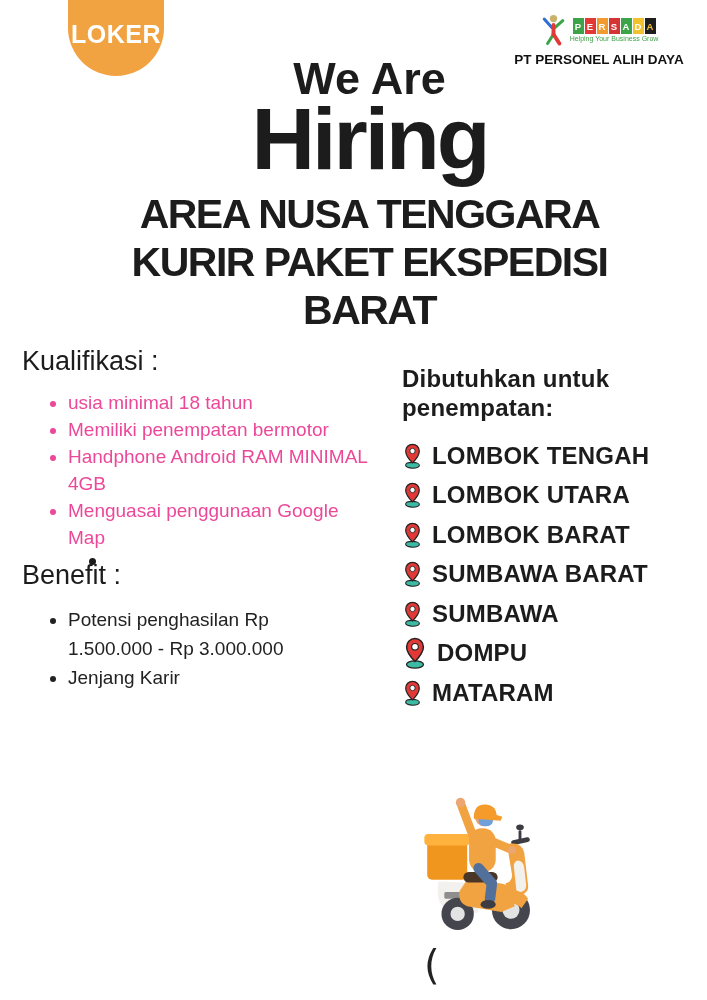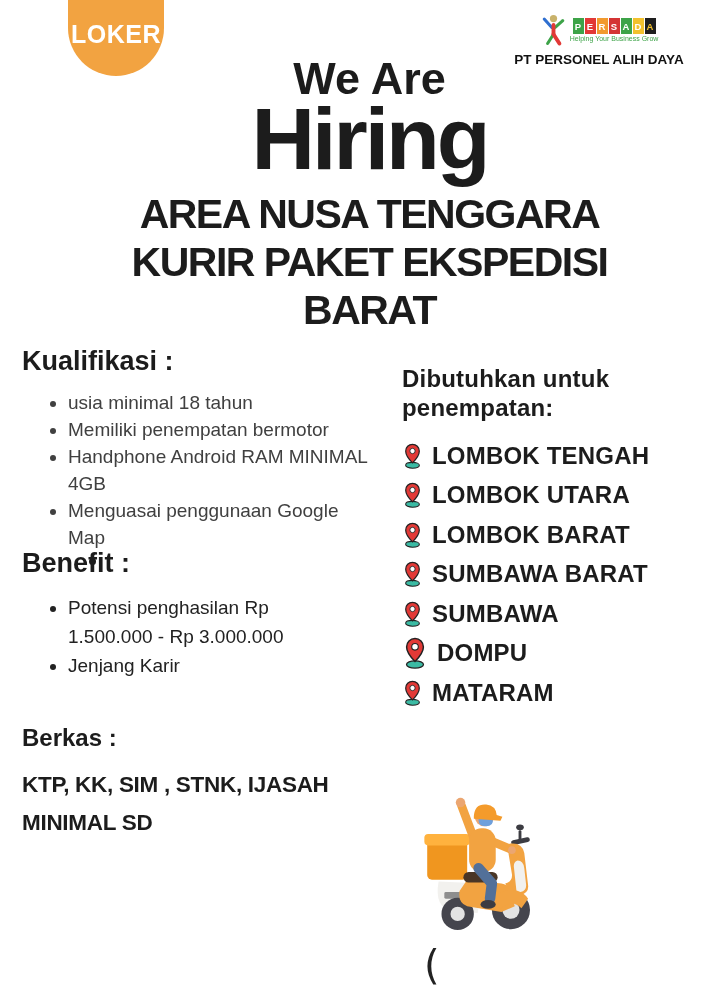--- a/index.html
+++ b/index.html
@@ -37,25 +37,25 @@
   .tagline{font-size:7px;color:var(--logo-green);margin-top:1px;white-space:nowrap;}
   .company{font-size:13.5px;font-weight:800;margin-top:4px;white-space:nowrap;color:#111;}
 
   
   .headline{position:absolute;left:16px;top:56px;width:100%;text-align:center;line-height:1;}
   .we-are{font-size:45px;font-weight:800;letter-spacing:0;}
   .hiring{font-size:88px;font-weight:800;letter-spacing:-3px;line-height:.95;margin-top:-4px;}
   .sub{font-size:41px;font-weight:800;letter-spacing:-1.5px;line-height:48px;margin-top:9px;}
 
   
-  .section-h{font-size:27px;font-weight:700;}
+  .section-h{font-size:27px;font-weight:400;}
   .kualifikasi{position:absolute;left:22px;top:346px;width:356px;}
   .kualifikasi ul{margin-top:12px;padding-left:46px;width:352px;}
-  .kualifikasi li{font-size:19px;line-height:27px;color:#404040;}
-  .benefit{position:absolute;left:22px;top:548px;width:290px;}
+  .kualifikasi li{font-size:19px;line-height:27px;color:#ec4899;}
+  .benefit{position:absolute;left:22px;top:560px;width:290px;}
   .benefit ul{margin-top:14px;padding-left:46px;width:281px;}
   .benefit li{font-size:19px;line-height:29px;color:#222;}
   .stray-dot{position:absolute;left:89px;top:558px;width:7px;height:7px;border-radius:50%;background:var(--ink);}
   .berkas{position:absolute;left:22px;top:724px;width:350px;}
   .berkas .section-h{font-size:24px;}
   .berkas-text{margin-top:14px;font-size:22.5px;font-weight:800;line-height:38px;width:345px;letter-spacing:-.3px;}
 
   
   .placement{position:absolute;left:402px;top:364px;width:300px;}
   .placement-h{font-size:24px;font-weight:800;line-height:29px;width:230px;letter-spacing:.2px;}
@@ -150,24 +150,20 @@
 
   <div class="stray-dot"></div>
   <div class="benefit">
     <div class="section-h">Benefit :</div>
     <ul>
       <li>Potensi penghasilan Rp 1.500.000 - Rp 3.000.000</li>
       <li>Jenjang Karir</li>
     </ul>
   </div>
 
-  <div class="berkas">
-    <div class="section-h">Berkas :</div>
-    <div class="berkas-text">KTP, KK, SIM , STNK, IJASAH MINIMAL SD</div>
-  </div>
 
   <div class="placement">
     <div class="placement-h">Dibutuhkan untuk penempatan:</div>
     <div class="loc-list">
       <div class="loc">
         <svg class="pin" viewBox="0 0 26 32">
             <ellipse class="pin-base" cx="13" cy="27.5" rx="8.5" ry="3.6"></ellipse>
             <path class="pin-body" d="M13 1.5 C8.2 1.5 4.6 5.3 4.6 10 C4.6 16 13 24.5 13 24.5 C13 24.5 21.4 16 21.4 10 C21.4 5.3 17.8 1.5 13 1.5 Z"></path>
             <circle class="pin-dot" cx="13" cy="9.8" r="3.3"></circle>
           </svg>

